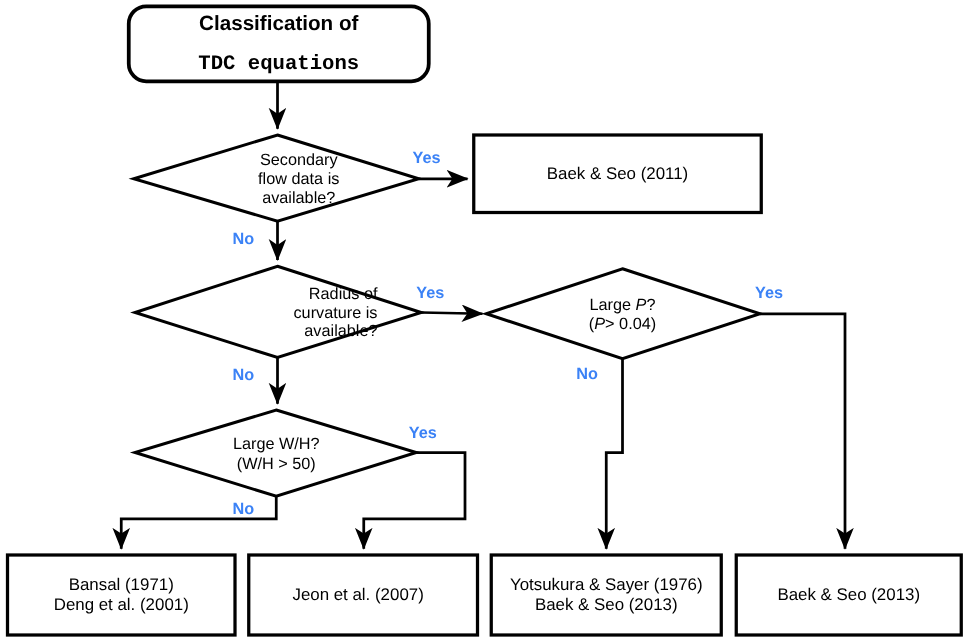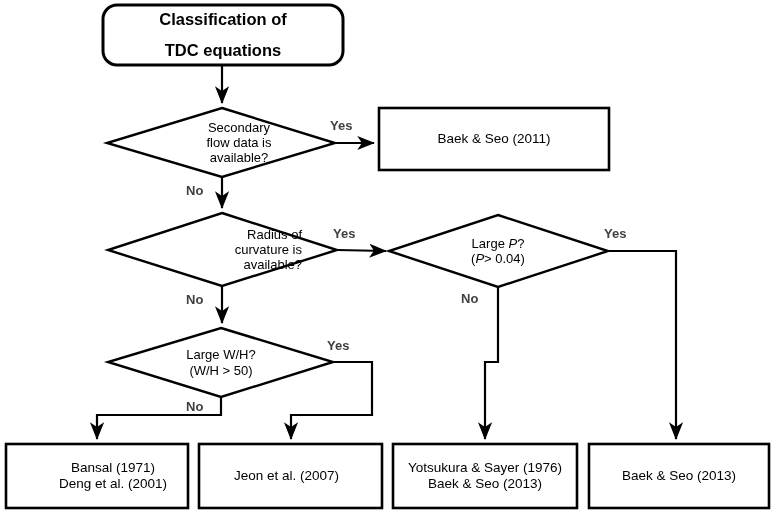--- a/index.html
+++ b/index.html
@@ -44,27 +44,27 @@
     font-weight: normal;
   }
   .terminal-text {
     font-size: 13.5px;
     font-weight: normal;
   }
   .edge-label {
     position: absolute;
     font-size: 13px;
     font-weight: bold;
-    color: #404040;
+    color: #3b82f6;
     white-space: nowrap;
   }
   .ital {
     font-style: italic;
   }
-  .ln2 { margin-top: 12px; }
+  .ln2 { margin-top: 12px; font-family: Liberation Mono, monospace; }
 </style>
 </head>
 <body>
 
 <div id="flowchart-root">
 
   <svg id="flow-svg" viewBox="0 0 772 515">
     <defs>
       <marker id="arrowhead" markerWidth="9" markerHeight="9" refX="7.6" refY="3.2" orient="auto" markerUnits="strokeWidth">
         <path d="M0,0 L8,3.2 L0,6.4 L2.1,3.2 Z" fill="#000000"></path>
@@ -134,21 +134,21 @@
 
   <div class="node-text decision-text" style="left:141px; top:328px; width:160px; height:69px;">
     <span>Large W/H?</span>
     <span>(W/H &gt; 50)</span>
   </div>
 
   <div class="node-text terminal-text" style="left:379px; top:108px; width:230px; height:62px;">
     <span>Baek &amp; Seo (2011)</span>
   </div>
 
-  <div class="node-text terminal-text" style="left:6px; top:444px; width:182px; height:64px;margin-left:16px;">
+  <div class="node-text terminal-text" style="left:6px; top:444px; width:182px; height:64px;">
     <span>Bansal (1971)</span>
     <span>Deng et al. (2001)</span>
   </div>
 
   <div class="node-text terminal-text" style="left:195px; top:444px; width:183px; height:64px;">
     <span>Jeon et al. (2007)</span>
   </div>
 
   <div class="node-text terminal-text" style="left:393px; top:444px; width:184px; height:64px;">
     <span>Yotsukura &amp; Sayer (1976)</span>

